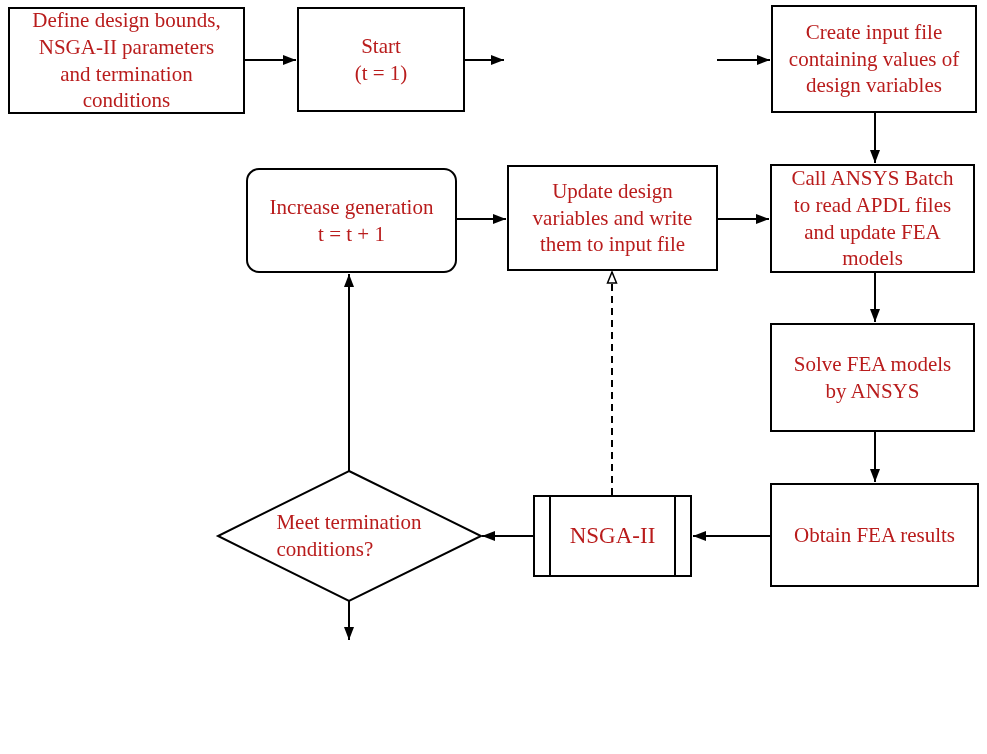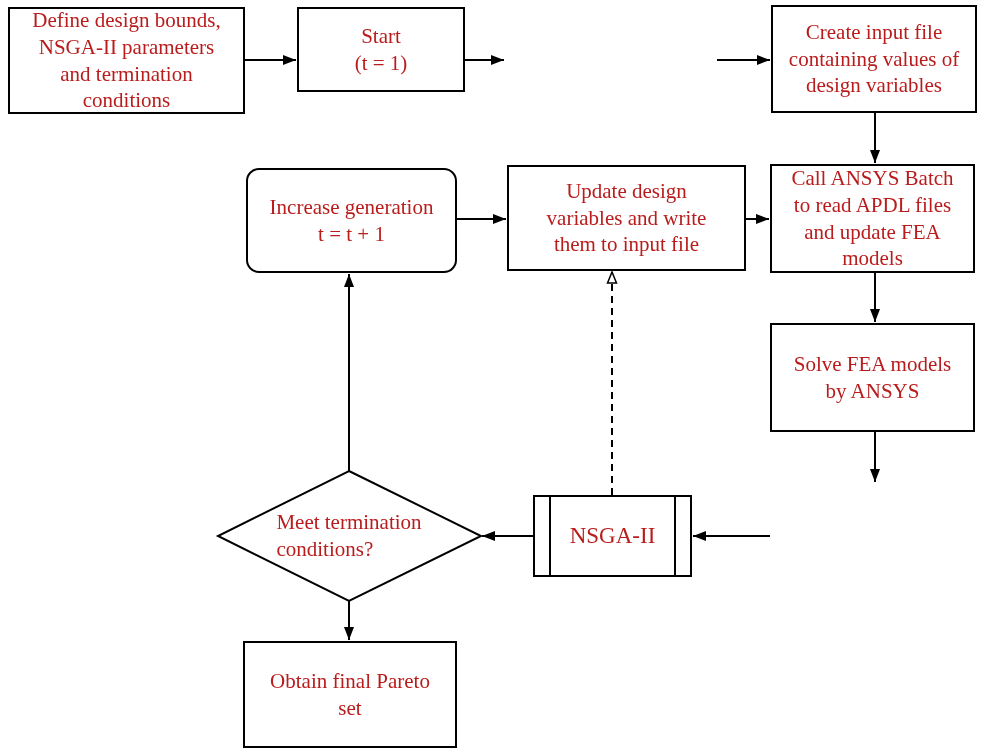--- a/index.html
+++ b/index.html
@@ -43,25 +43,25 @@
     align-items: center;
     justify-content: center;
     white-space: pre-line;
     font-size: 21px;
     line-height: 1.28;
     background: transparent;
     z-index: 3;
   }
   
   #node-define   { left: 8px;   top: 7px;   width: 237px; height: 107px; }
-  #node-start    { left: 297px; top: 7px;   width: 168px; height: 85px; }
+  #node-start    { left: 297px; top: 7px;   width: 168px; height: 105px; }
   #node-init     { left: 505px; top: 6px;   width: 212px; height: 107px; }
   #node-create   { left: 771px; top: 5px;   width: 206px; height: 108px; }
   #node-increase { left: 246px; top: 168px; width: 211px; height: 105px; border-radius: 13px; }
-  #node-update   { left: 507px; top: 165px; width: 239px; height: 106px; }
+  #node-update   { left: 507px; top: 165px; width: 211px; height: 106px; }
   #node-call     { left: 770px; top: 164px; width: 205px; height: 109px; }
   #node-solve    { left: 770px; top: 323px; width: 205px; height: 109px; }
   #node-obtainfea{ left: 770px; top: 483px; width: 209px; height: 104px; }
   #node-nsga     { left: 533px; top: 495px; width: 159px; height: 82px; font-size: 23px; }
   #node-pareto   { left: 243px; top: 641px; width: 214px; height: 107px; }
   #label-decision{ left: 239px; top: 494px; width: 220px; height: 84px; }
   .subr-line {
     position: absolute;
     top: 0; bottom: 0;
     width: 0;
@@ -125,26 +125,25 @@
 them to input file</div>
 
   <div class="node" id="node-call">Call ANSYS Batch
 to read APDL files
 and update FEA
 models</div>
 
   <div class="node" id="node-solve">Solve FEA models
 by ANSYS</div>
 
+  <div class="node" id="node-obtainfea">Obtain FEA results</div>
 
   <div class="node" id="node-nsga">
     <span class="subr-line left"></span>
     <span class="subr-line right"></span>
     <span>NSGA-II</span>
   </div>
 
   <div class="label-only" id="label-decision">Meet termination
 conditions?</div>
 
-  <div class="node" id="node-pareto">Obtain final Pareto
-set</div>
 
 </div>
 
 </body></html>

